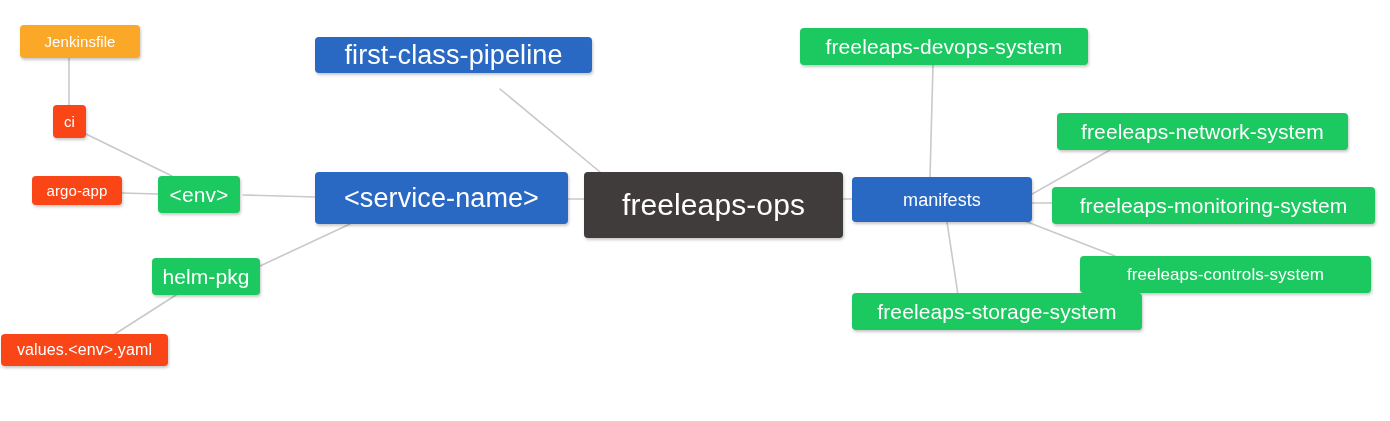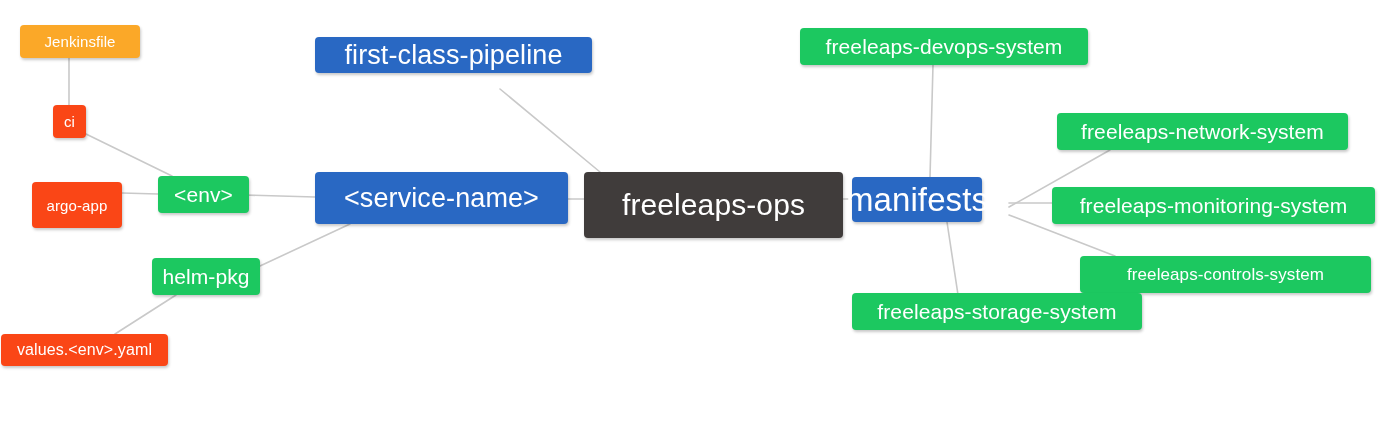--- a/index.html
+++ b/index.html
@@ -69,33 +69,33 @@
   <div id="node-layer">
       <div class="node root" style="left: 584px; top: 172px; width: 259px; height: 66px; font-size: 30px; align-items: center;">
         <span>freeleaps-ops</span>
       </div>
       <div class="node blue" style="left: 315px; top: 37px; width: 277px; height: 36px; font-size: 27px;">
         <span>first-class-pipeline</span>
       </div>
       <div class="node blue" style="left: 315px; top: 172px; width: 253px; height: 52px; font-size: 27px;">
         <span>&lt;service-name&gt;</span>
       </div>
-      <div class="node blue" style="left: 852px; top: 177px; width: 130px; height: 45px; font-size: 33px;">
+      <div class="node blue" style="left: 852px; top: 177px; width: 180px; height: 45px; font-size: 18px;">
         <span>manifests</span>
       </div>
-      <div class="node green" style="left: 158px; top: 176px; width: 91px; height: 37px; font-size: 21px;">
+      <div class="node green" style="left: 158px; top: 176px; width: 82px; height: 37px; font-size: 21px;">
         <span>&lt;env&gt;</span>
       </div>
       <div class="node green" style="left: 152px; top: 258px; width: 108px; height: 37px; font-size: 21px;">
         <span>helm-pkg</span>
       </div>
       <div class="node red" style="left: 53px; top: 105px; width: 33px; height: 33px; font-size: 15px;">
         <span>ci</span>
       </div>
-      <div class="node red" style="left: 32px; top: 182px; width: 90px; height: 46px; font-size: 15px;">
+      <div class="node red" style="left: 32px; top: 176px; width: 90px; height: 29px; font-size: 15px;">
         <span>argo-app</span>
       </div>
       <div class="node orange" style="left: 20px; top: 25px; width: 120px; height: 33px; font-size: 15px;">
         <span>Jenkinsfile</span>
       </div>
       <div class="node red" style="left: 1px; top: 334px; width: 167px; height: 32px; font-size: 16px;">
         <span>values.&lt;env&gt;.yaml</span>
       </div>
       <div class="node green" style="left: 800px; top: 28px; width: 288px; height: 37px; font-size: 21px; text-align: center;">
         <span>freeleaps-devops-system</span>

